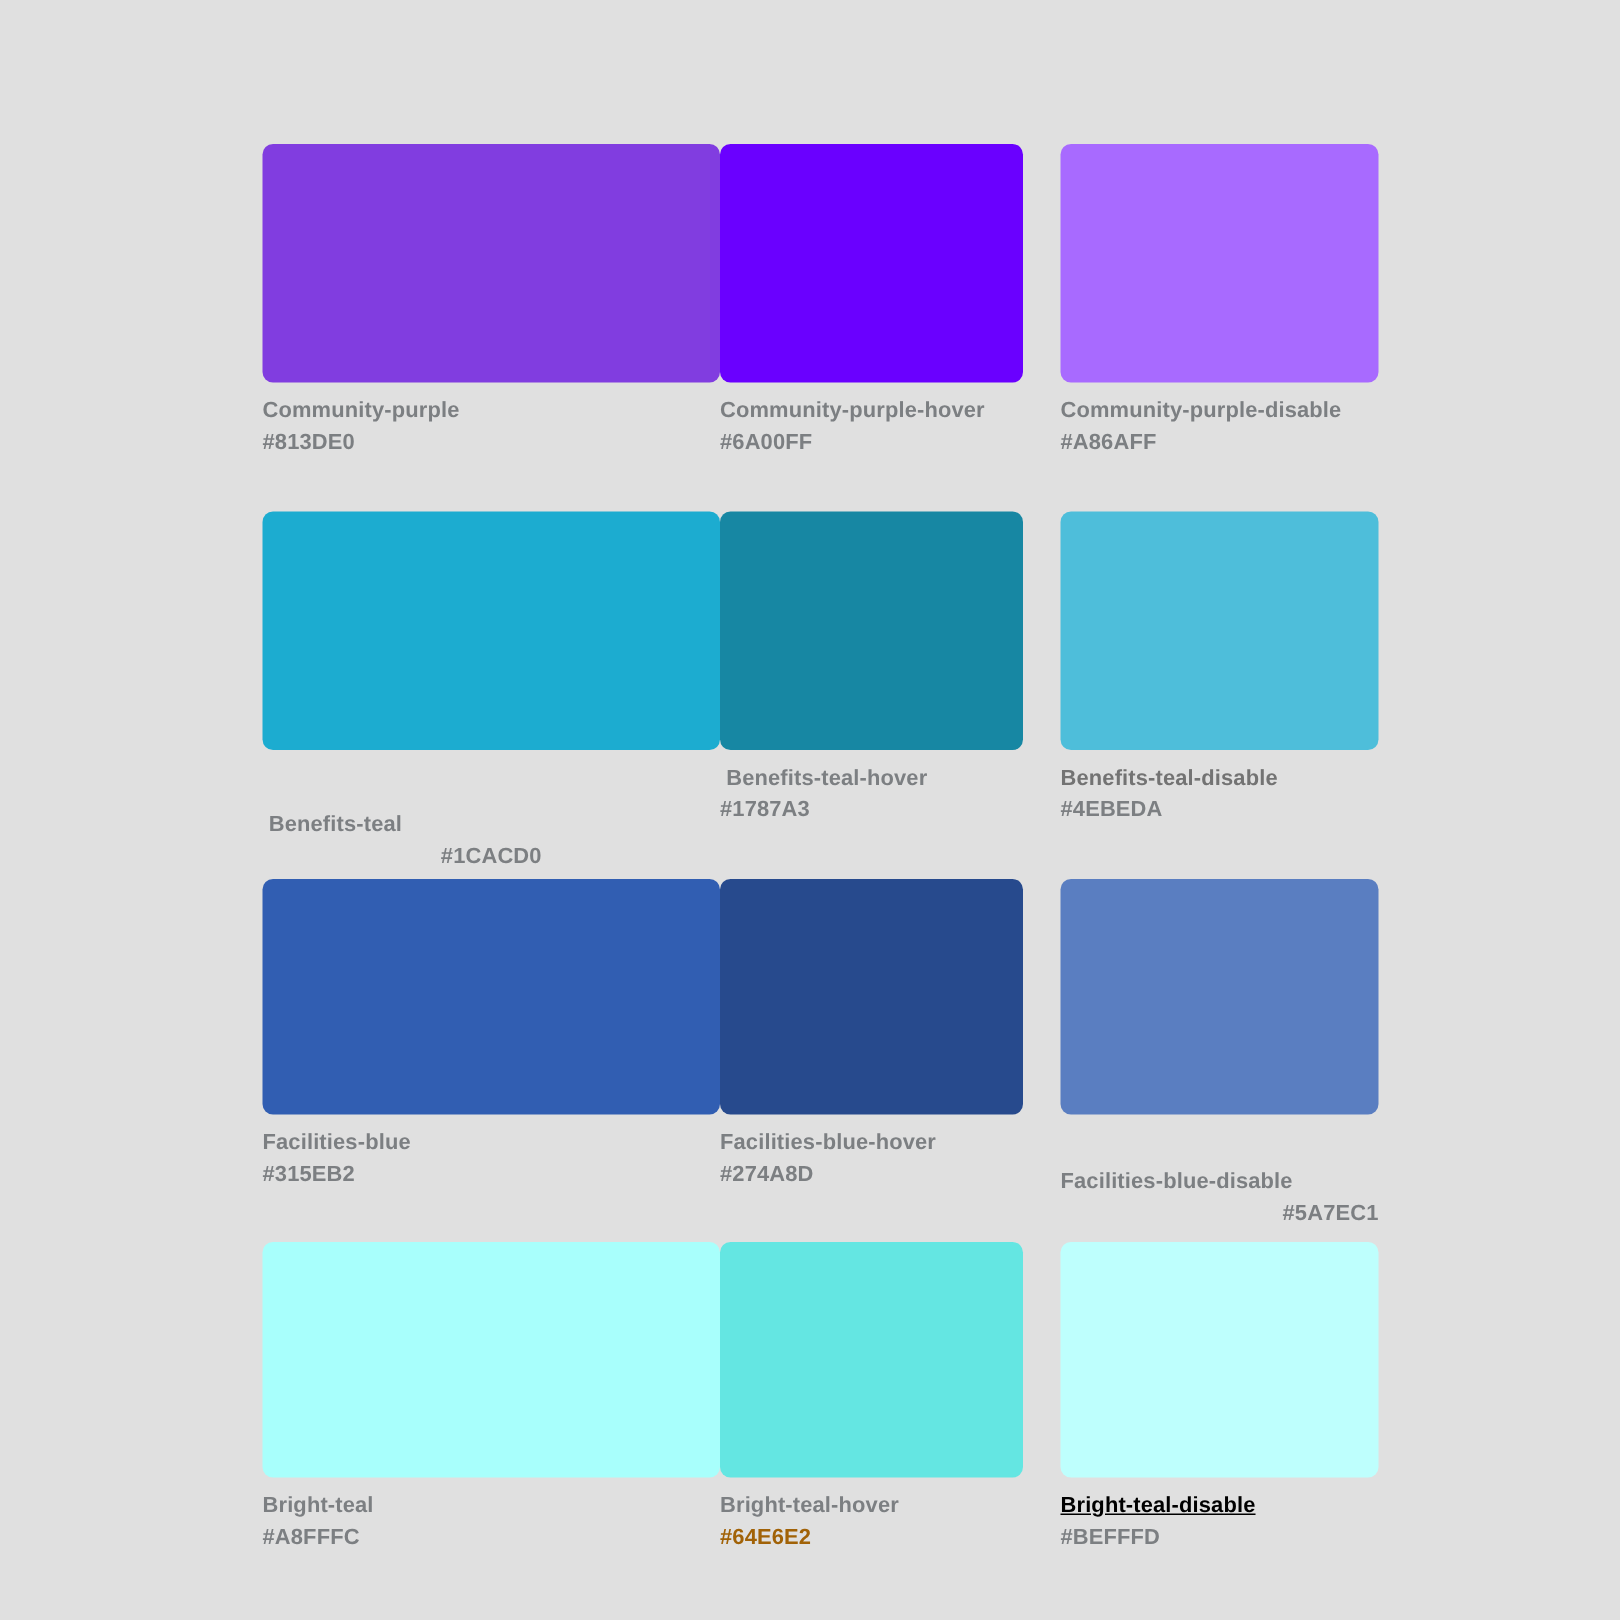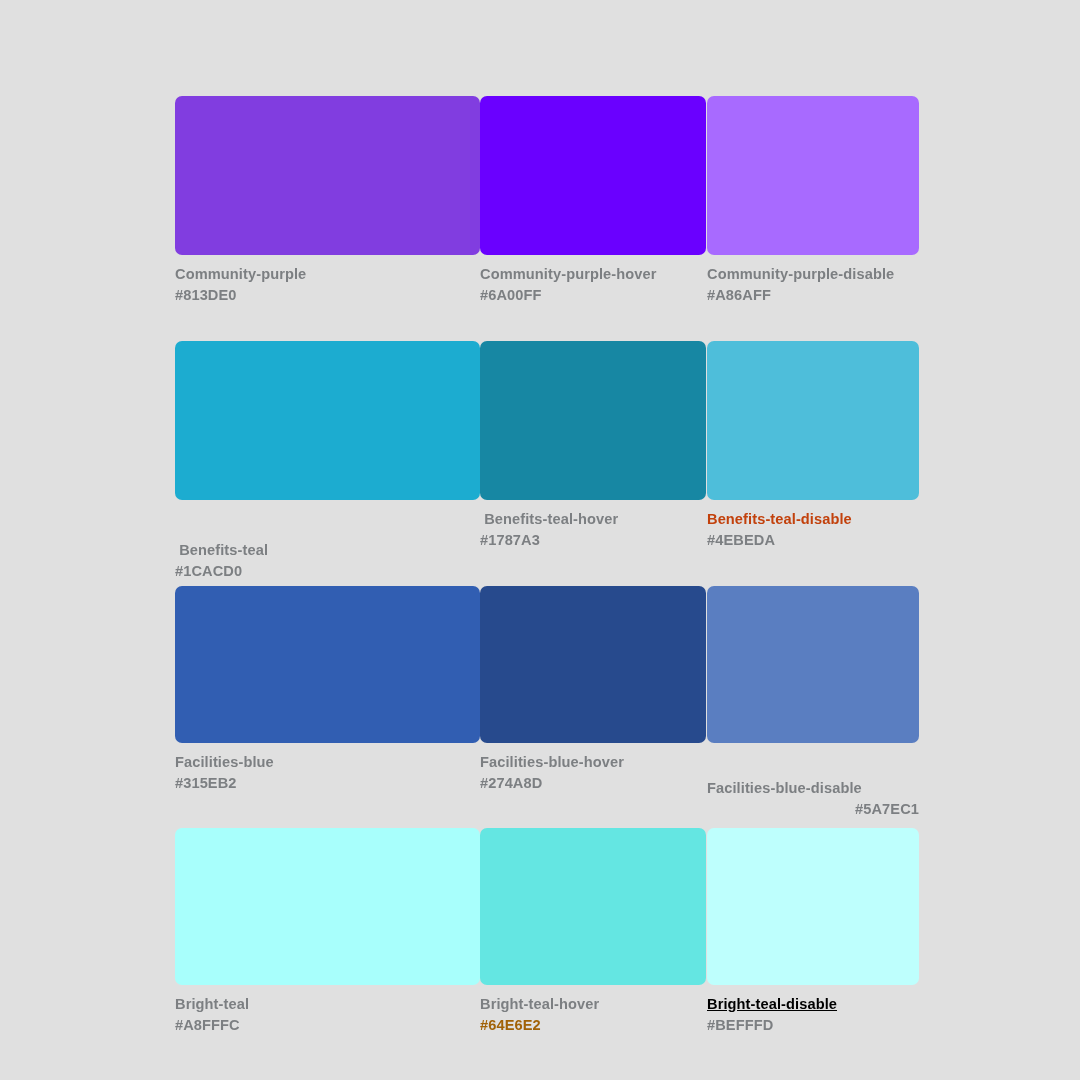--- a/index.html
+++ b/index.html
@@ -41,21 +41,21 @@
     display: block;
     font-size: 14.6px;
     font-weight: bold;
     color: #7C7F82;
     letter-spacing: 0.1px;
     white-space: pre;
   }
 
   
   .col-1 { left: 175px; width: 305px; }
-  .col-2 { left: 480px; width: 226px; }
+  .col-2 { left: 480px; width: 202px; }
   .col-3 { left: 707px; width: 212px; }
 
   
   .row-1 { top: 96px;  }
   .row-2 { top: 341px; }
   .row-3 { top: 586px; }
   .row-4 { top: 828px; }
 
   .row-1 .swatch-chip { height: 159px; }
   .row-2 .swatch-chip { height: 159px; }
@@ -88,36 +88,36 @@
     <div class="swatch-caption">
       <span class="swatch-name" style="color: rgb(124, 127, 130);">Community-purple-disable</span>
       <span class="swatch-hex" style="color: rgb(124, 127, 130);">#A86AFF</span>
     </div>
   </div>
 
   <div class="swatch-group row-2 col-1">
     <div class="swatch-chip" style="background-color: rgb(28, 172, 208);"></div>
     <div class="swatch-caption">
       <span class="swatch-name" style="color: rgb(124, 127, 130); margin-top: 40px;"> Benefits-teal</span>
-      <span class="swatch-hex" style="color: rgb(124, 127, 130);">#1CACD0</span>
+      <span class="swatch-hex" style="color: rgb(124, 127, 130); text-align: center;">#1CACD0</span>
     </div>
   </div>
 
   <div class="swatch-group row-2 col-2">
     <div class="swatch-chip" style="background-color: rgb(23, 135, 163);"></div>
     <div class="swatch-caption">
       <span class="swatch-name" style="color: rgb(124, 127, 130);"> Benefits-teal-hover</span>
       <span class="swatch-hex" style="color: rgb(124, 127, 130);">#1787A3</span>
     </div>
   </div>
 
   <div class="swatch-group row-2 col-3">
     <div class="swatch-chip" style="background-color: rgb(78, 190, 218);"></div>
     <div class="swatch-caption">
-      <span class="swatch-name" style="color: #c2410c;">Benefits-teal-disable</span>
+      <span class="swatch-name" style="color: #737373;">Benefits-teal-disable</span>
       <span class="swatch-hex" style="color: rgb(124, 127, 130);">#4EBEDA</span>
     </div>
   </div>
 
   <div class="swatch-group row-3 col-1">
     <div class="swatch-chip" style="background-color: rgb(49, 94, 178);"></div>
     <div class="swatch-caption">
       <span class="swatch-name" style="color: rgb(124, 127, 130);">Facilities-blue</span>
       <span class="swatch-hex" style="color: rgb(124, 127, 130);">#315EB2</span>
     </div>

